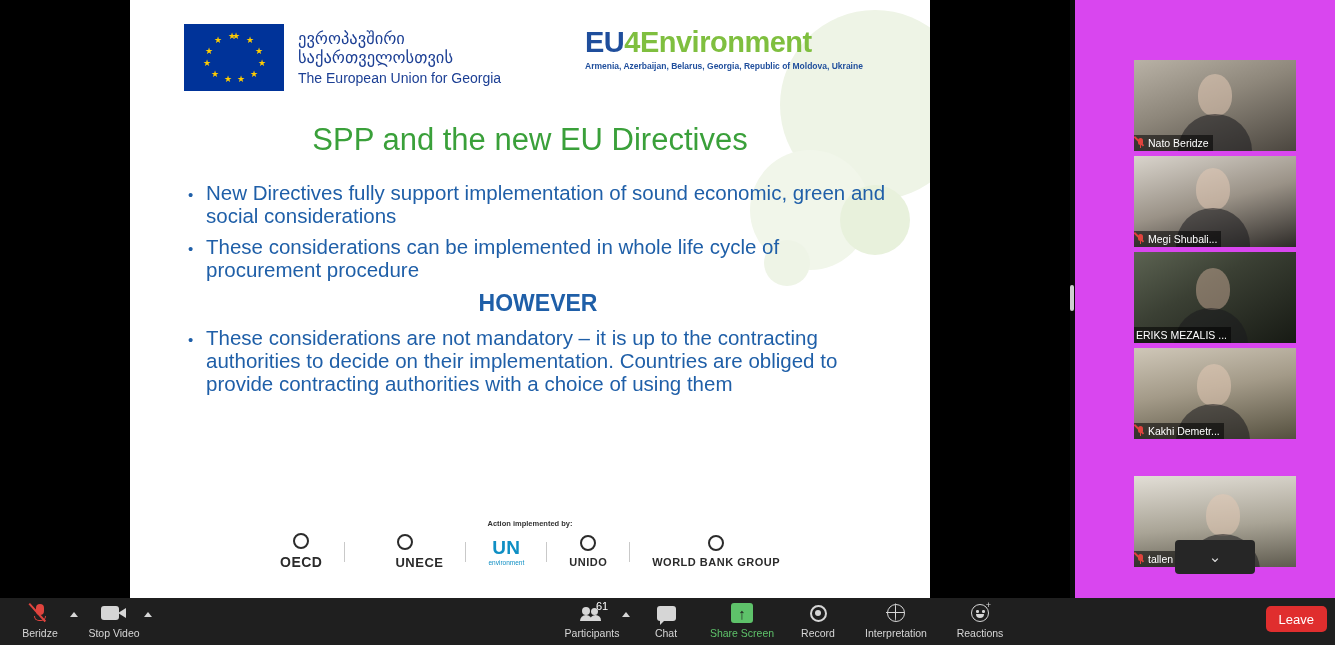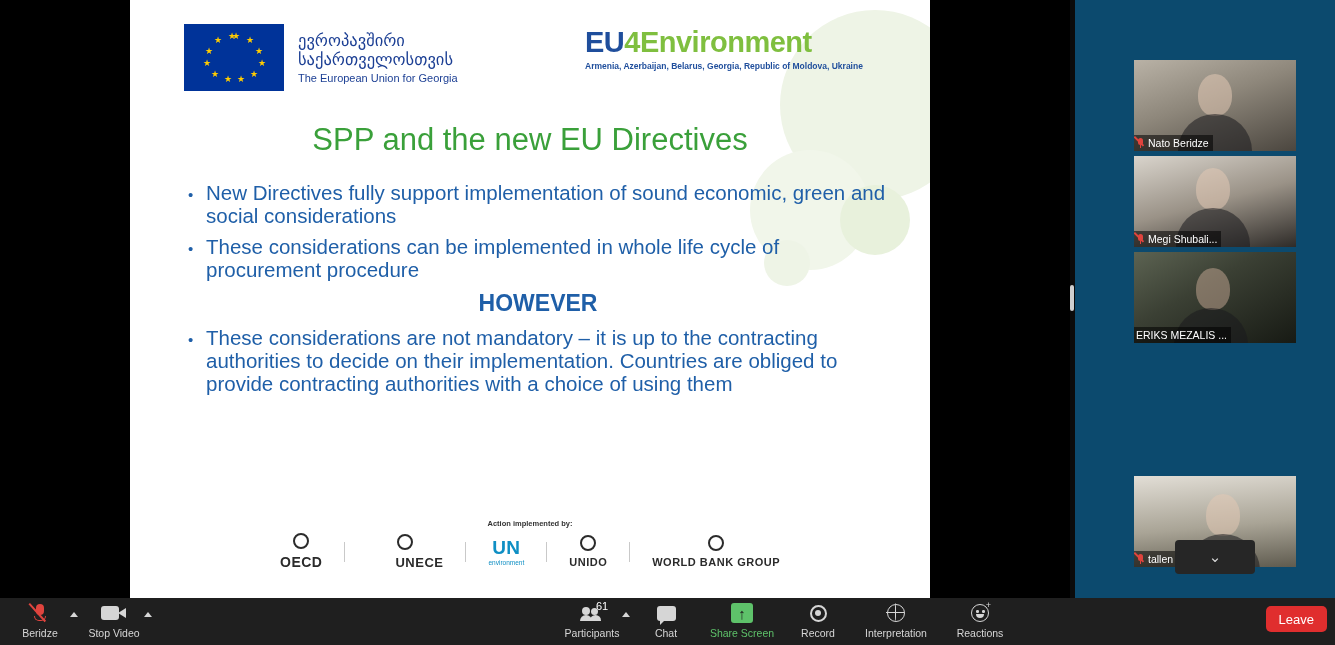--- a/index.html
+++ b/index.html
@@ -30,21 +30,21 @@
   .logos-top { position: absolute; left: 54px; top: 24px; display: flex; align-items: center; gap: 14px; }
   .eu-flag {
     width: 100px; height: 67px; background: #003399; position: relative; flex: none;
   }
   .eu-flag .star {
     position: absolute; color: #FFCC00; font-size: 9px; line-height: 9px;
   }
   .eu-text { line-height: 1.15; }
   .eu-text .ka1 { font-size: 16.5px; color: #1c3f94; }
   .eu-text .ka2 { font-size: 16.5px; color: #1c3f94; }
-  .eu-text .en  { font-size: 11px; color: #1c3f94; margin-top: 3px; }
+  .eu-text .en  { font-size: 14px; color: #1c3f94; margin-top: 3px; }
 
   .eu4env { position: absolute; left: 455px; top: 26px; text-align: left; }
   .eu4env .big { font-size: 29px; font-weight: bold; letter-spacing: -0.5px; }
   .eu4env .big .blue { color: #1f4e9c; }
   .eu4env .big .num { color: #7fbf3f; }
   .eu4env .big .green { color: #7fbf3f; }
   .eu4env .sub { font-size: 8.5px; color: #1f4e9c; margin-top: 2px; font-weight: bold; }
 
   .slide-title {
     position: absolute; left: 0; right: 0; top: 122px; text-align: center;
@@ -82,21 +82,21 @@
 
   
   .drag-handle {
     position: absolute; left: 1070px; top: 285px; width: 4px; height: 26px;
     background: #cfcfcf; border-radius: 2px;
   }
 
   
   .filmstrip {
     position: absolute; left: 1075px; top: 0; width: 260px; height: 598px;
-    background: #0c4a6e;
+    background: #d946ef;
   }
   .tile {
     position: absolute; left: 59px; width: 162px; height: 91px;
     background: #1a1a1a; overflow: hidden;
   }
   .tile.active { outline: 2px solid #c9d944; outline-offset: -2px; }
   .tile .name {
     position: absolute; left: 0; bottom: 0; height: 16px; padding: 0 4px 0 2px;
     display: flex; align-items: center; gap: 3px;
     background: rgba(0,0,0,0.55); color: #fff; font-size: 10.5px;
@@ -324,20 +324,34 @@
     <div class="tile active" style="top:252px;">
       <div class="vid v-eriks">
         <div class="head" style="left:62px; top:16px; background: rgba(200,170,150,0.5);"></div>
         <div class="torso" style="left:40px; top:56px;"></div>
       </div>
       <div class="name">
         <span>ERIKS MEZALIS ...</span>
       </div>
     </div>
 
+    <div class="tile" style="top:348px;">
+      <div class="vid v-kakhi">
+        <div class="head" style="left:63px; top:16px;"></div>
+        <div class="torso" style="left:42px; top:56px;"></div>
+      </div>
+      <div class="name">
+        <span class="mic-muted">
+            <span class="body"></span>
+            <span class="stand"></span>
+            <span class="slash"></span>
+          </span>
+        <span>Kakhi Demetr...</span>
+      </div>
+    </div>
 
     <div class="tile" style="top:444px;margin-top:32px;">
       <div class="vid v-tallen">
         <div class="head" style="left:72px; top:18px;"></div>
         <div class="torso" style="left:52px; top:58px;"></div>
       </div>
       <div class="name">
         <span class="mic-muted">
             <span class="body"></span>
             <span class="stand"></span>

